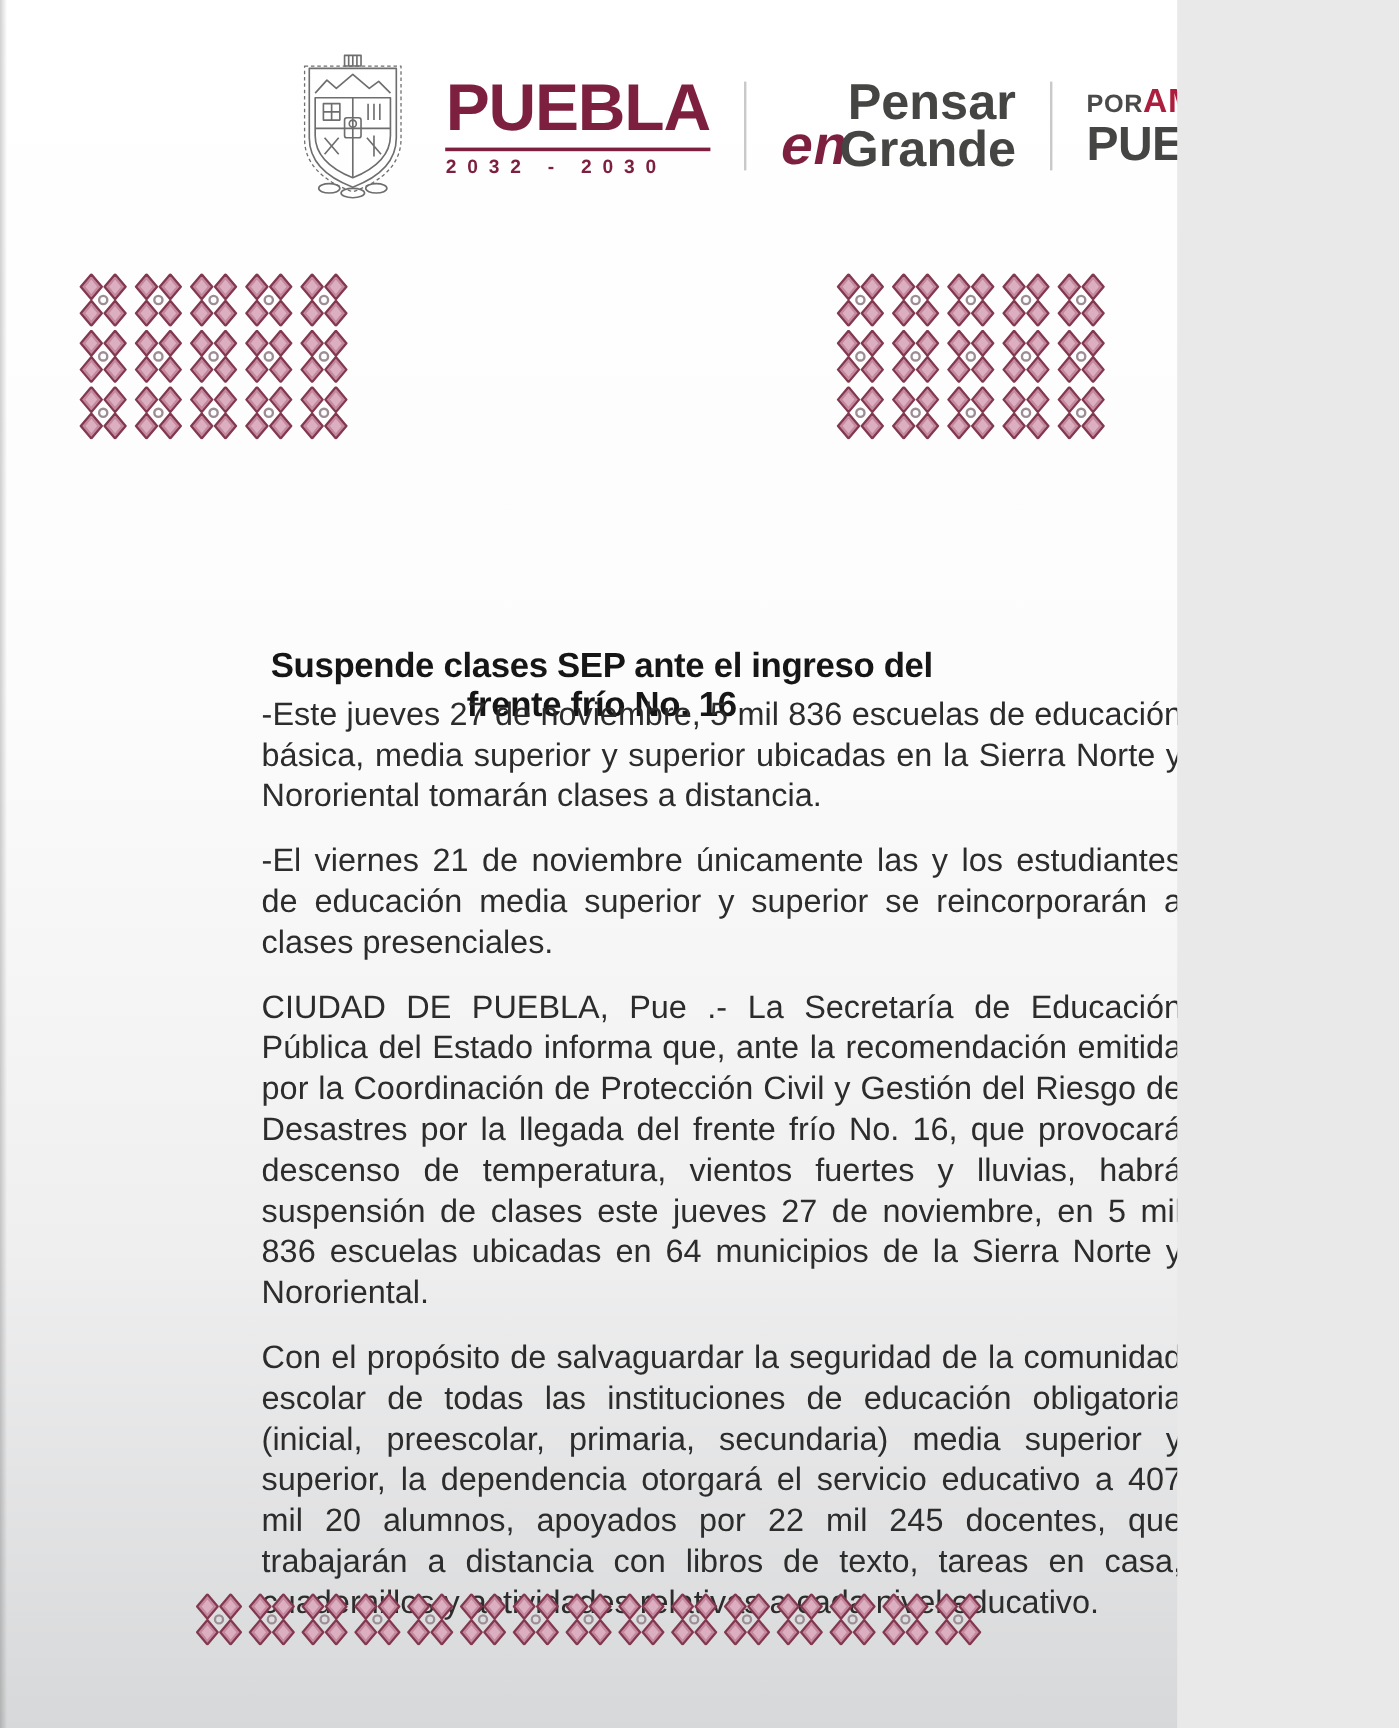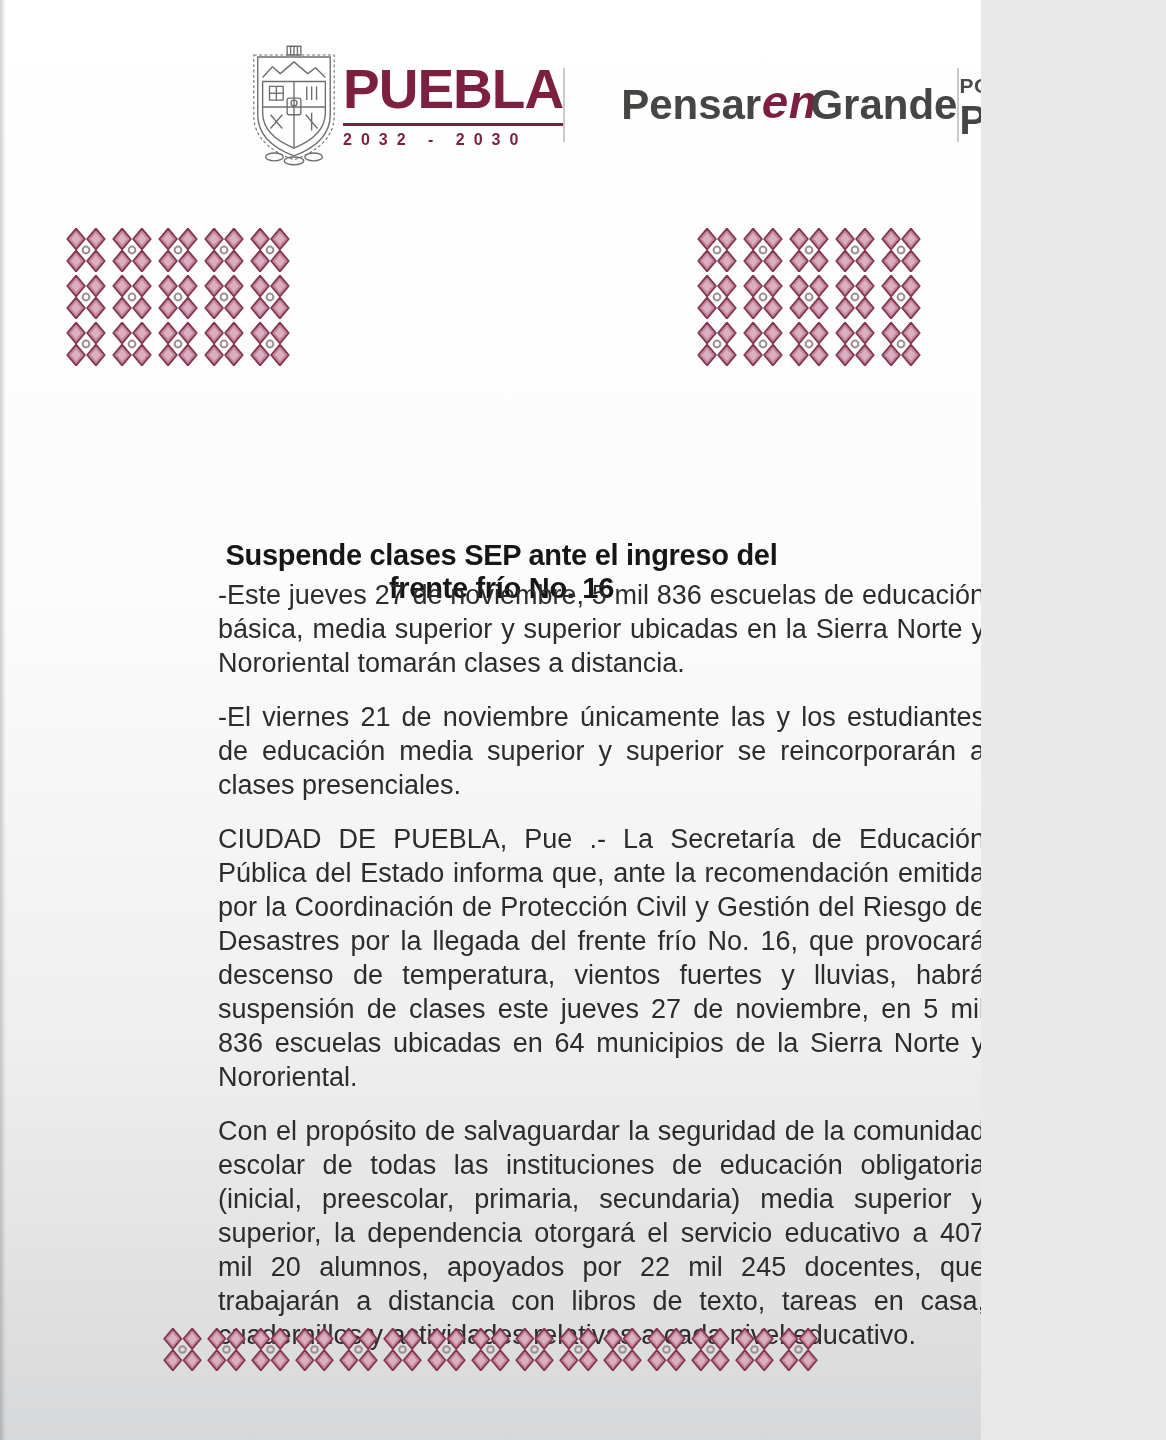--- a/index.html
+++ b/index.html
@@ -12,21 +12,21 @@
   
   .header{position:absolute;top:44px;left:245px;width:822px;display:flex;
           align-items:center;justify-content:space-between;}
   .coat{width:98px;height:122px;flex:0 0 auto;}
   .brand-text{display:flex;flex-direction:column;align-items:flex-start;flex:0 0 auto;}
   .brand-name{font-size:55px;font-weight:bold;color:#7d1f3e;line-height:1;letter-spacing:-1px;}
   .brand-sub{font-size:27px;font-weight:bold;color:#3d3d3c;margin-top:4px;letter-spacing:.5px;}
   .brand-rule{width:100%;height:3px;background:#7d1f3e;margin:6px 0 5px;}
   .brand-years{font-size:16px;font-weight:bold;color:#7d1f3e;letter-spacing:9px;}
   .logo-divider{width:2px;height:74px;background:#c9c9c9;flex:0 0 auto;}
-  .slogan{display:flex;flex-direction:row;line-height:.92;flex:0 0 auto;}
+  .slogan{display:flex;flex-direction:column;line-height:.92;flex:0 0 auto;}
   .slogan-line1{font-size:42px;font-weight:bold;color:#454544;margin-left:56px;}
   .slogan-line2{display:flex;align-items:flex-end;}
   .slogan-en{font-family:Liberation Mono, monospace;font-style:italic;font-weight:bold;
              font-size:46px;color:#7d1f3e;margin-right:-6px;line-height:.8;}
   .slogan-grande{font-size:42px;font-weight:bold;color:#454544;}
   .campaign{display:flex;flex-direction:column;align-items:flex-start;line-height:1;flex:0 0 auto;}
   .campaign-top{display:flex;align-items:baseline;}
   .campaign-por{font-size:21px;font-weight:bold;color:#4a4a49;letter-spacing:.5px;}
   .campaign-amor{position:relative;font-size:28px;font-weight:bold;color:#ad1e3e;letter-spacing:.5px;}
   .campaign-heart{position:absolute;left:63%;top:52%;transform:translate(-50%,-50%);

